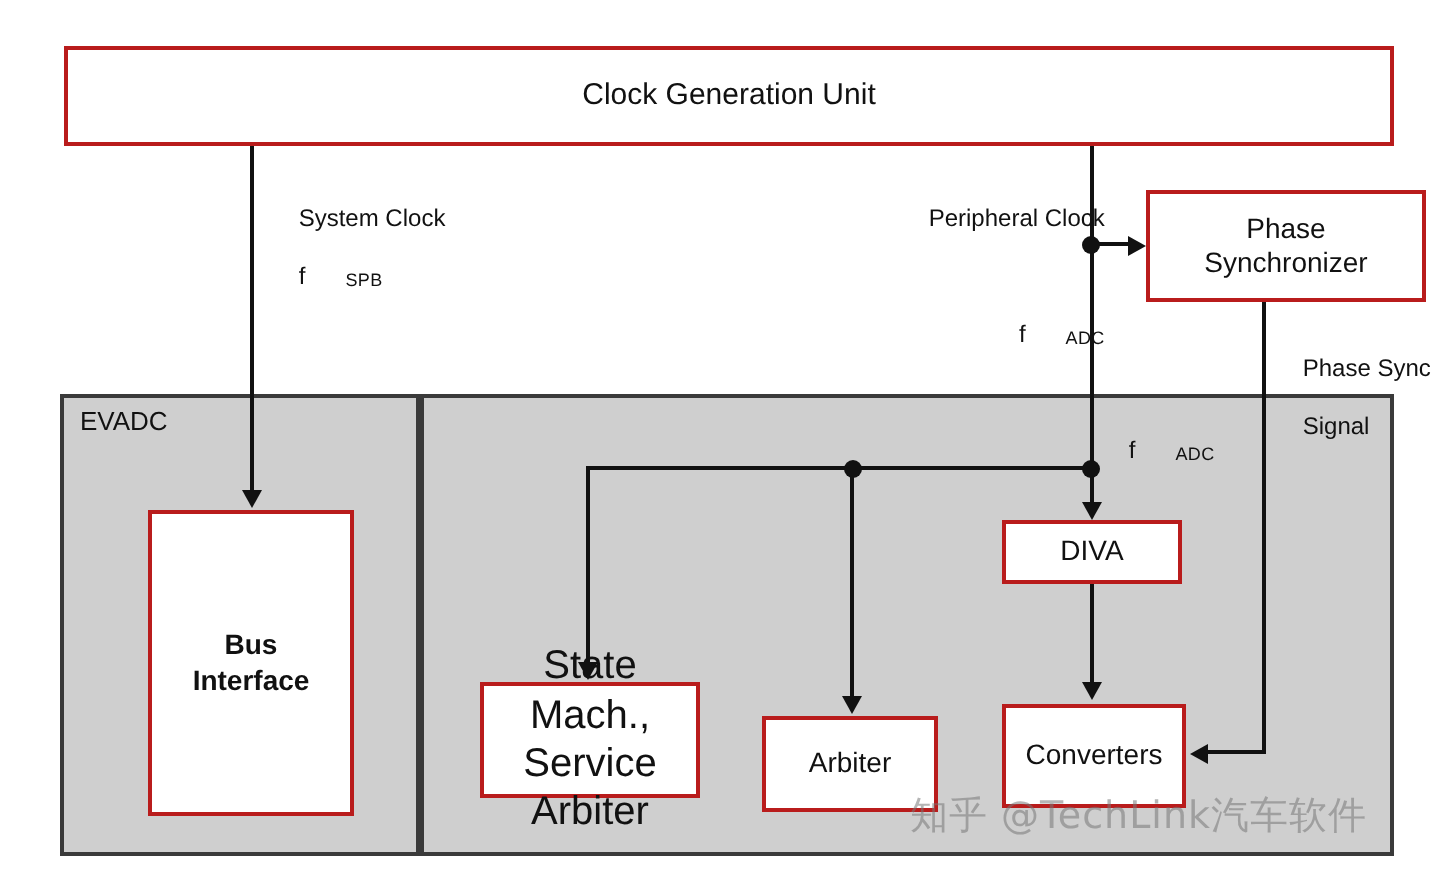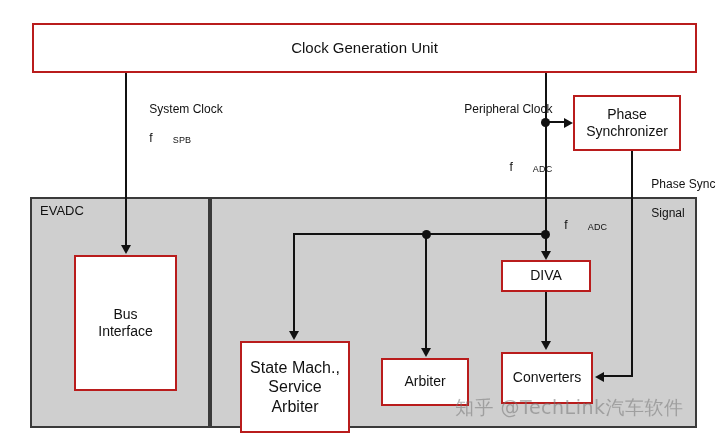--- a/index.html
+++ b/index.html
@@ -115,31 +115,31 @@
 
   <div class="box" style="left:32px; top:23px; width:665px; height:50px; font-size:15px;">
     <span>Clock Generation Unit</span>
   </div>
 
   <div class="panel" style="left:30px; top:197px; width:180px; height:231px;"></div>
   <div class="panel" style="left:210px; top:197px; width:487px; height:231px;"></div>
 
   <div class="label" style="left:40px; top:203px; font-size:13px;">EVADC</div>
 
-  <div class="box" style="left:573px; top:95px; width:108px; height:56px; font-size:14px; flex-direction:column;">
+  <div class="box" style="left:573px; top:95px; width:140px; height:56px; font-size:14px; flex-direction:column;">
     <span>Phase</span>
     <span>Synchronizer</span>
   </div>
 
-  <div class="box" style="left:74px; top:255px; width:103px; height:136px; font-size:14px; flex-direction:column;">
+  <div class="box" style="left:74px; top:255px; width:103px; height:153px; font-size:14px; flex-direction:column;font-weight:bold;">
     <span>Bus</span>
     <span>Interface</span>
   </div>
 
-  <div class="box" style="left:240px; top:341px; width:110px; height:92px; font-size:16px; flex-direction:column;">
+  <div class="box" style="left:240px; top:341px; width:110px; height:58px; font-size:20px; flex-direction:column;">
     <span>State Mach.,</span>
     <span>Service</span>
     <span>Arbiter</span>
   </div>
 
   <div class="box" style="left:381px; top:358px; width:88px; height:48px; font-size:14px;">
     <span>Arbiter</span>
   </div>
 
   <div class="box" style="left:501px; top:260px; width:90px; height:32px; font-size:14px;">

